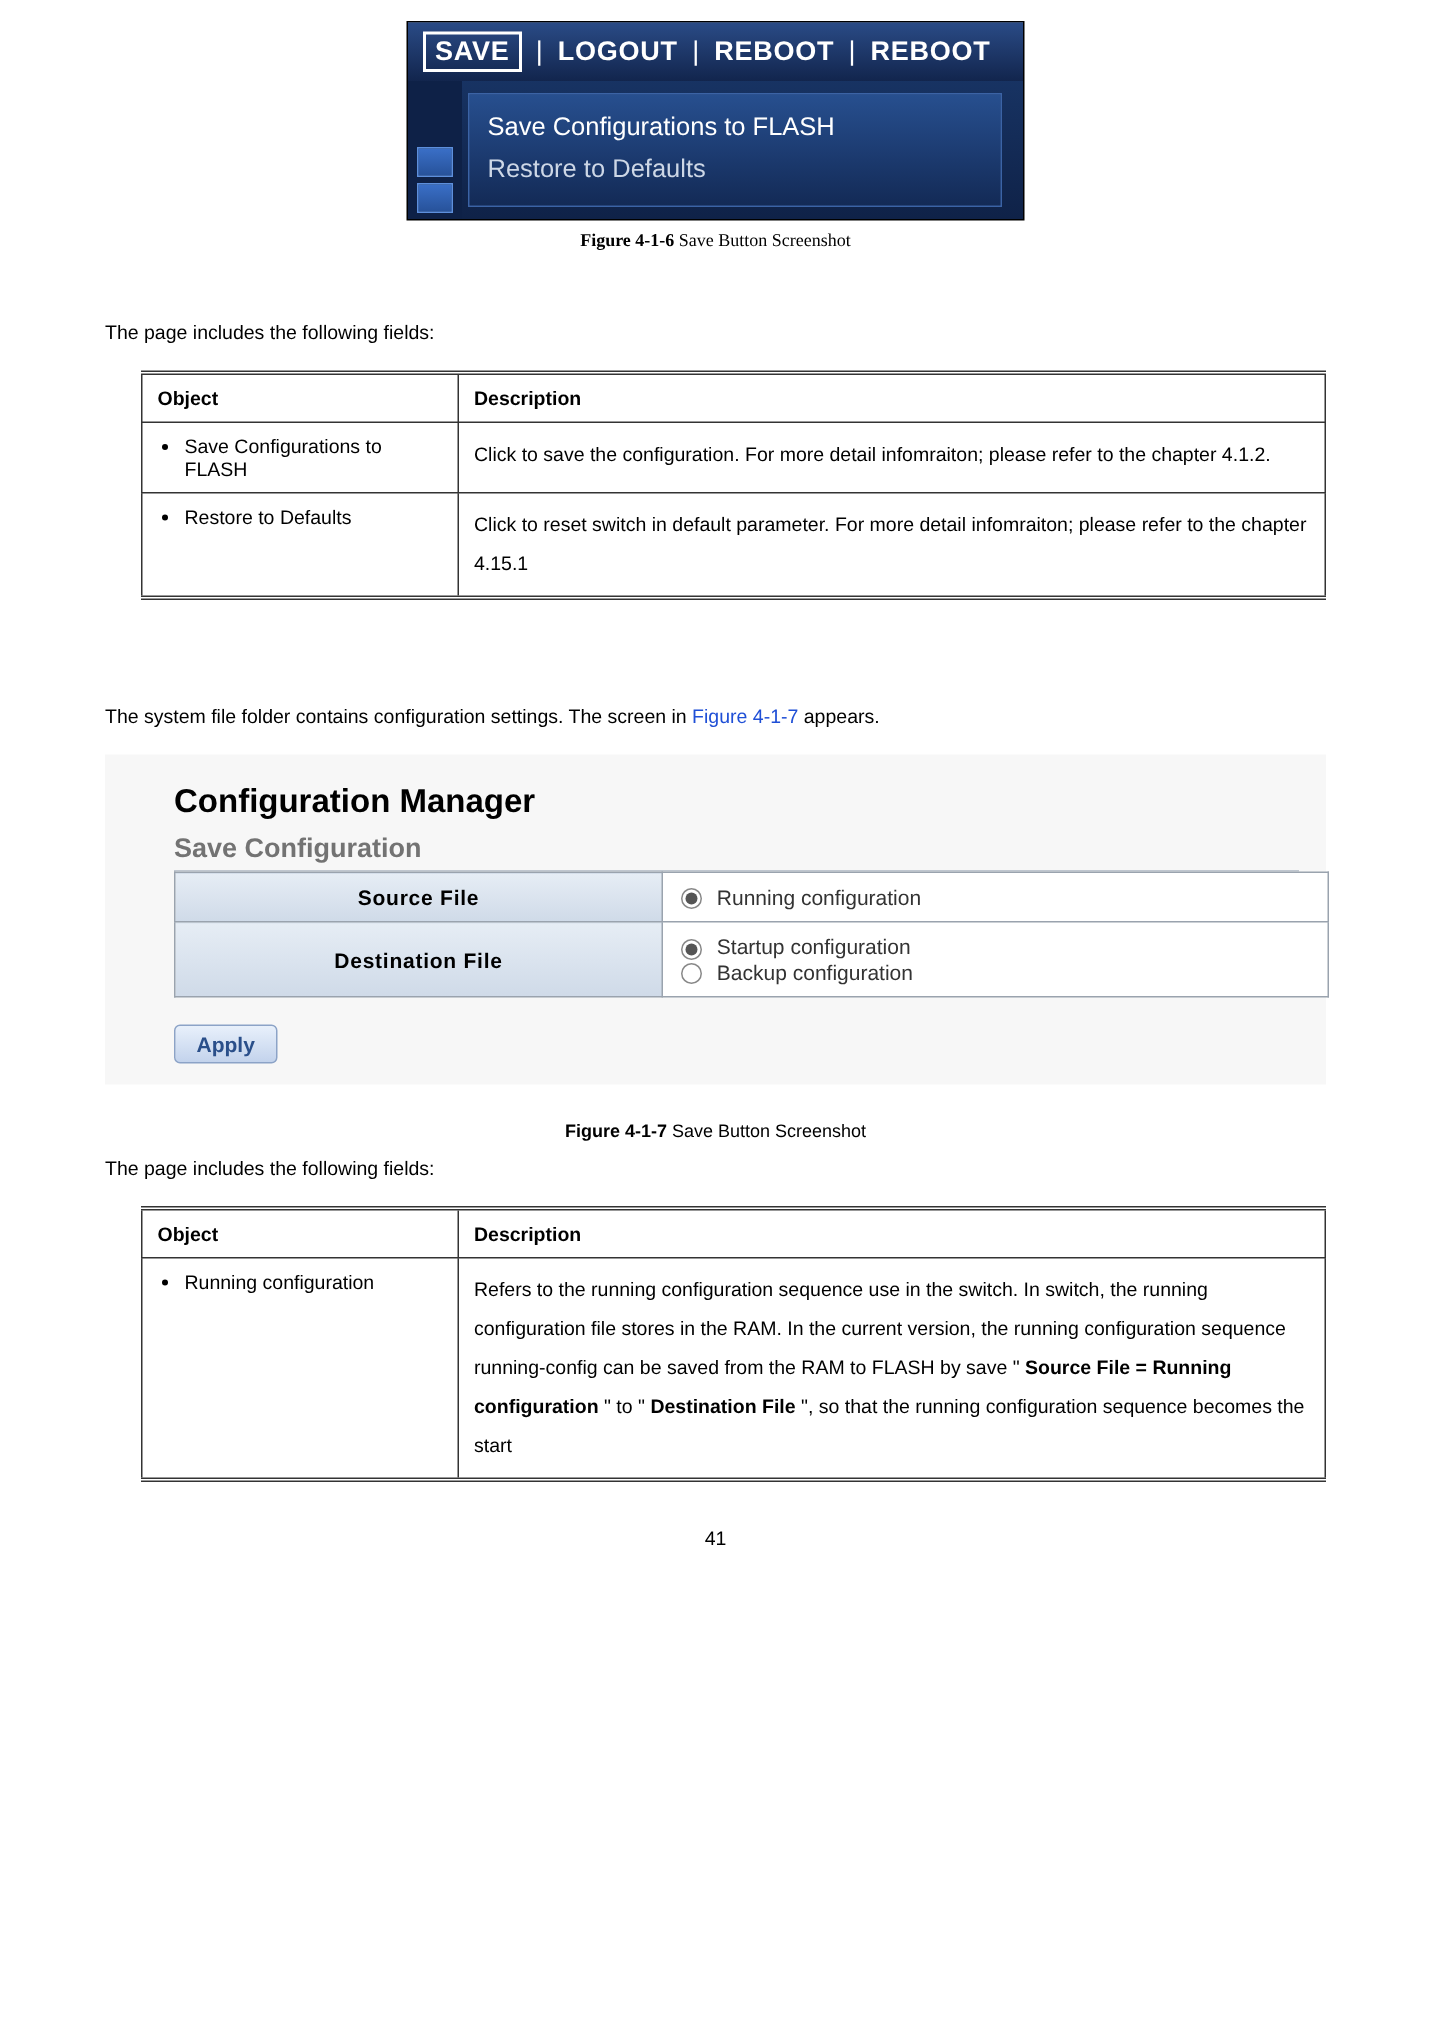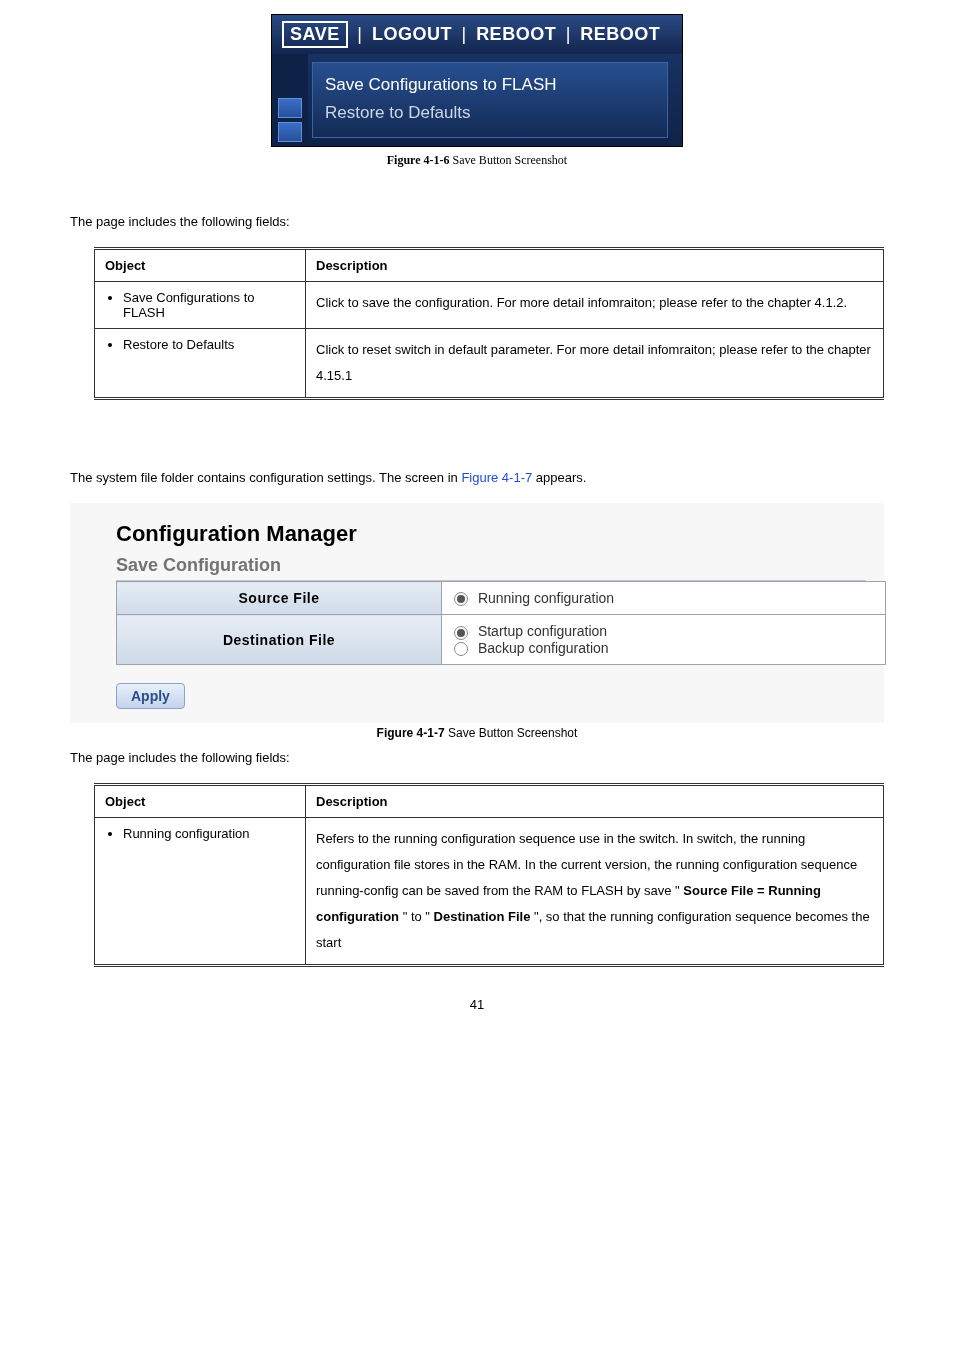--- a/index.html
+++ b/index.html
@@ -199,21 +199,21 @@
     border: 1px solid #8ca3c7;
     border-radius: 4px;
     color: #2a4f8a;
     font-weight: bold;
     font-family: Arial, sans-serif;
     font-size: 14px;
   }
   .caption2 {
     text-align: center;
     font-size: 12px;
-    margin-top: 3px;
+    margin-top: 24px;
   }
   .fields-line2 {
     margin-top: 10px;
     font-size: 13px;
   }
 
   .page-num {
     text-align: center;
     font-size: 13px;
     margin-top: 30px;

